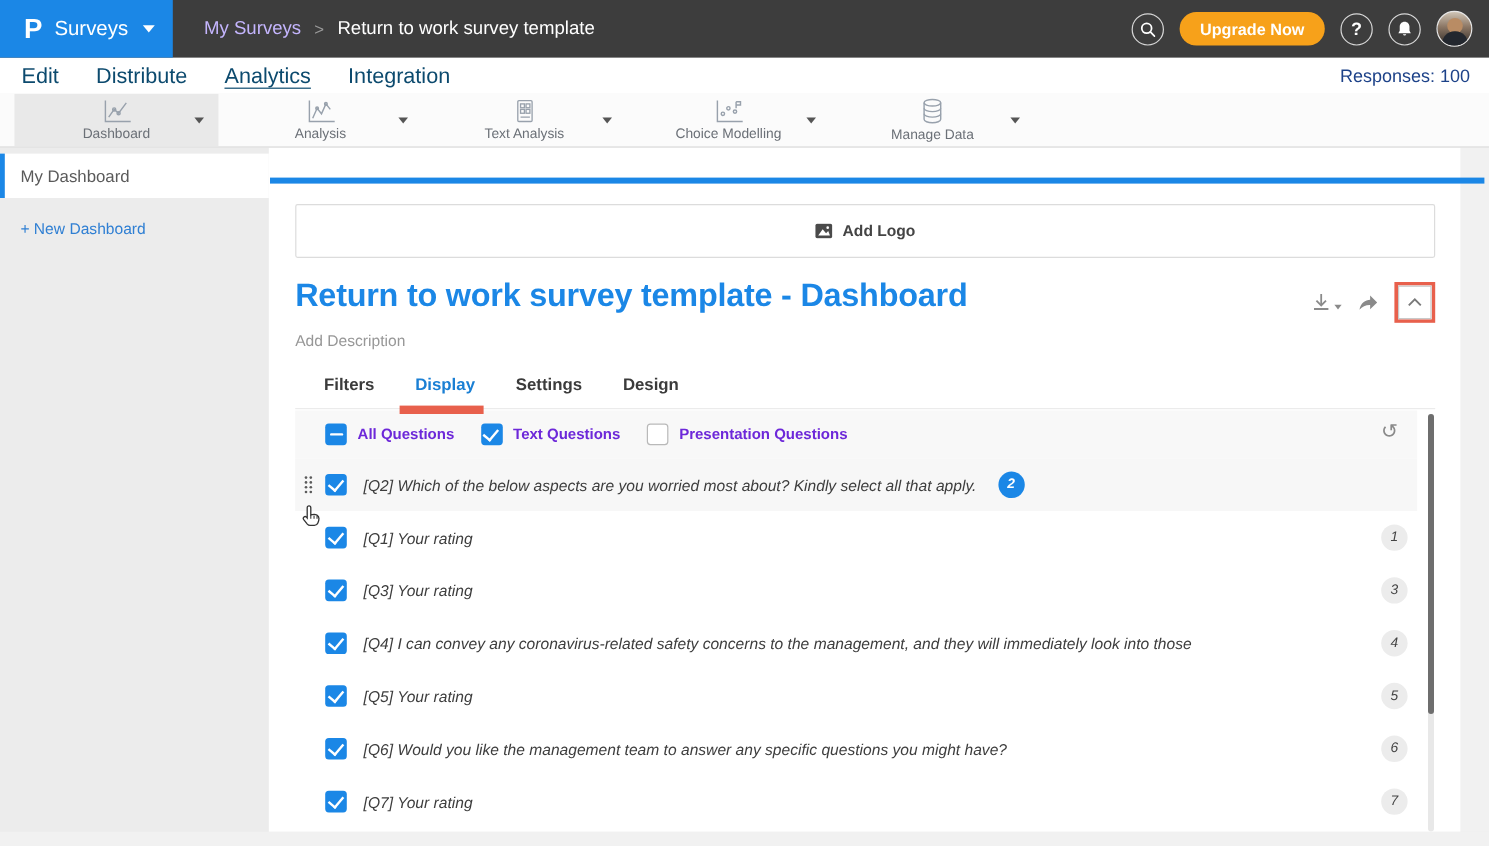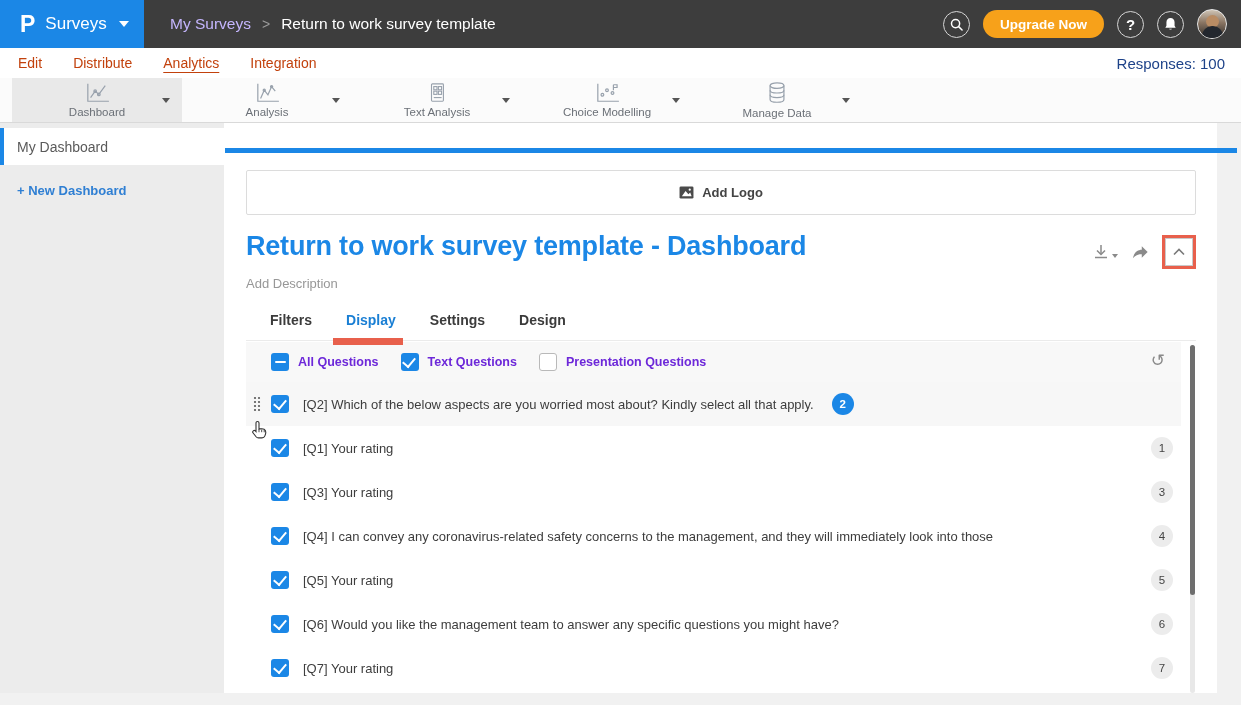--- a/index.html
+++ b/index.html
@@ -19,35 +19,35 @@
   .header-right { margin-left:auto; display:flex; align-items:center; gap:13px; padding-right:14px; }
   .hdr-circle { width:27px; height:27px; border-radius:50%; border:1.5px solid #d6d6d6; display:flex; align-items:center; justify-content:center; color:#fff; cursor:pointer; }
   .help-circle { font-size:15px; font-weight:bold; }
   .upgrade-btn { height:28px; padding:0 17px; background:#f7a11a; border:none; border-radius:15px; color:#fff; font-size:13.5px; font-weight:bold; font-family:"Liberation Sans",sans-serif; cursor:pointer; }
   .avatar { width:30px; height:30px; border-radius:50%; background:linear-gradient(180deg,#cfc4b5 0%,#8a7563 45%,#2e2a27 100%); border:1.5px solid #e7e7e7; overflow:hidden; position:relative; cursor:pointer; }
   .avatar::after { content:""; position:absolute; left:8px; top:5px; width:13px; height:13px; border-radius:50%; background:#b98c64; }
   .avatar::before { content:""; position:absolute; left:4px; top:16px; width:21px; height:14px; border-radius:10px 10px 0 0; background:#23272e; z-index:1; }
 
   
   .subnav { position:absolute; top:48px; left:0; width:1241px; height:30px; background:#fff; display:flex; align-items:center; padding:0 16px 0 18px; gap:31px; z-index:19; }
-  .subnav-link { color:#c2410c; font-size:14px; cursor:pointer; }
+  .subnav-link { color:#0c4a6e; font-size:18px; cursor:pointer; }
   .subnav-link.active { text-decoration:underline; text-underline-offset:4px; }
   .responses { margin-left:auto; color:#1d4289; font-size:15px; }
 
   
   .toolbar { position:absolute; top:78px; left:0; width:1241px; height:45px; background:#fbfbfb; border-bottom:1px solid #d9d9d9; display:flex; padding-left:12px; z-index:18; }
   .tool-item { width:170px; height:100%; display:flex; flex-direction:column; align-items:center; justify-content:center; gap:2px; position:relative; color:#6b7077; font-size:11.5px; cursor:pointer; }
   .tool-item.active { background:#e9e9e9; }
   .tool-caret { position:absolute; right:12px; top:20px; width:0; height:0; border-left:4.5px solid transparent; border-right:4.5px solid transparent; border-top:5.5px solid #555; }
   .tool-icon svg { display:block; }
 
   
   .sidebar { position:absolute; top:123px; left:0; width:224px; bottom:0; background:#ececec; padding-top:5px; z-index:5; }
   .side-item { height:37px; background:#fff; border-left:4px solid #1b87e6; display:flex; align-items:center; padding-left:13px; color:#5a5a5a; font-size:14px; cursor:pointer; }
-  .new-dash { padding:18px 0 0 17px; color:#2f7fd3; font-size:13px; cursor:pointer;font-weight:bold; }
+  .new-dash { padding:18px 0 0 17px; color:#2f7fd3; font-size:13px; cursor:pointer; }
 
   
   .main { position:absolute; top:123px; left:200px; right:0; bottom:0; background:#fff; z-index:4; }
   .blue-rule { position:absolute; top:25px; left:25px; width:1012px; height:5px; background:#1b87e6; z-index:3; }
   .right-gutter { position:absolute; top:0; right:0; width:24px; bottom:0; background:#f1f1f1; z-index:2; }
   .bottom-gutter { position:absolute; left:0; right:0; bottom:0; height:12px; background:#f1f1f1; z-index:30; }
 
   .content { position:absolute; left:46px; top:0; width:950px; z-index:1; }
   .add-logo-box { margin-top:47px; height:45px; border:1px solid #dcdcdc; border-radius:2px; display:flex; align-items:center; justify-content:center; gap:8px; color:#444; font-size:13px; font-weight:bold; cursor:pointer; background:#fff; }
   .title-row { margin-top:16px; display:flex; align-items:flex-start; }
@@ -69,21 +69,21 @@
   .filter-label { font-size:12.5px; font-weight:bold; color:#6d28d9; }
   .reset-btn { position:absolute; right:16px; top:8px; color:#8a8a8a; font-size:17px; cursor:pointer; background:none; border:none; font-family:"DejaVu Sans",sans-serif; }
 
   .cb { width:18px; height:18px; border-radius:3px; position:relative; flex:0 0 auto; cursor:pointer; }
   .cb.checked, .cb.indeterminate { background:#1b87e6; }
   .cb.unchecked { background:#fff; border:1.5px solid #b9b9b9; }
   .cb.checked::after { content:""; position:absolute; left:4.5px; top:2px; width:6px; height:10px; border:solid #fff; border-width:0 2.2px 2.2px 0; transform:rotate(40deg); }
   .cb.indeterminate::after { content:""; position:absolute; left:3.5px; top:7.5px; width:11px; height:2.5px; background:#fff; border-radius:1px; }
 
   .q-list { width:935px; }
-  .q-row { height:44px; display:flex; align-items:center; padding-left:25px; position:relative; background:#fff; }
+  .q-row { height:44px; display:flex; align-items:center; padding-left:25px; position:relative; background:#fff;font-style:italic; }
   .q-row.highlight { background:#f7f7f7; }
   .q-text { margin-left:14px; font-size:13px; color:#3d3d3d; }
   .badge { width:22px; height:22px; border-radius:50%; background:#ececec; color:#444; font-size:11.5px; display:flex; align-items:center; justify-content:center; flex:0 0 auto; }
   .badge.right { position:absolute; right:8px; top:11px; }
   .badge.inline-blue { background:#1b87e6; color:#fff; font-weight:bold; margin-left:18px; }
   .drag-handle { position:absolute; left:7px; top:14px; cursor:grab; line-height:0; }
 
   .list-scrollbar { position:absolute; left:990px; top:222px; width:5px; height:348px; background:#e8e8e8; border-radius:3px; z-index:3; }
   .list-scrollbar .thumb { position:absolute; top:0; left:0; width:5px; height:250px; background:#6e6e6e; border-radius:3px; cursor:pointer; }
 

